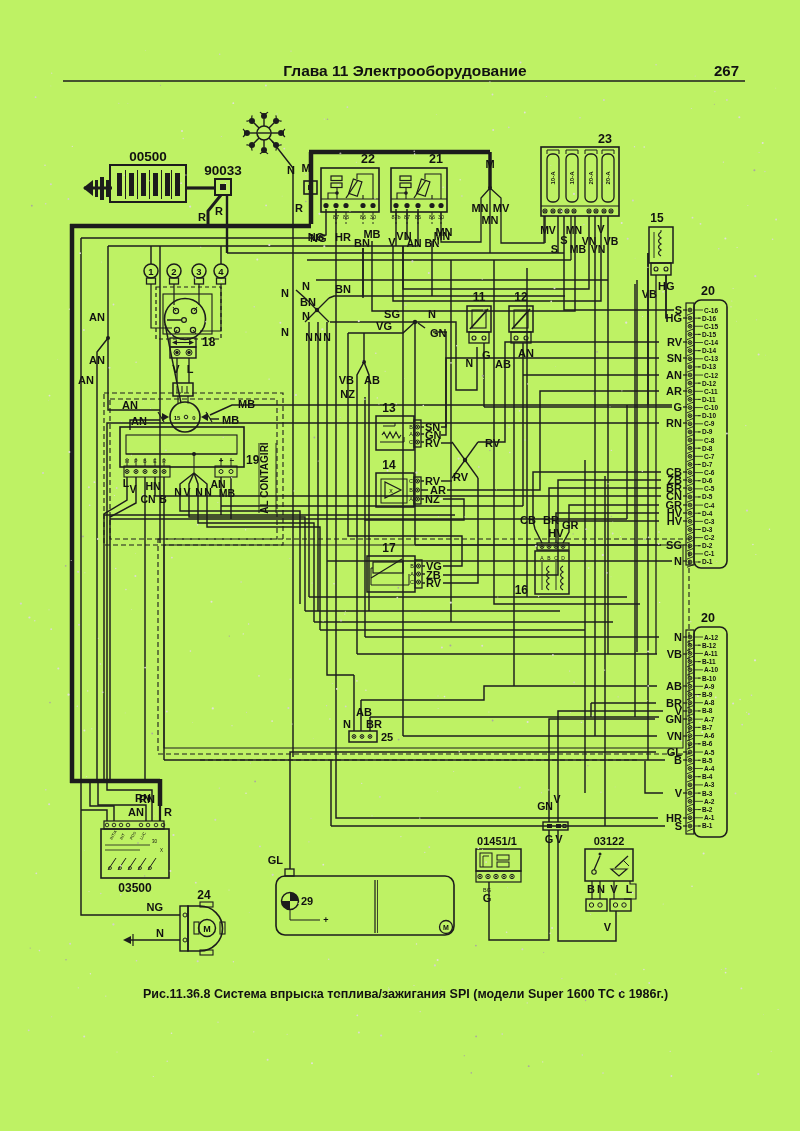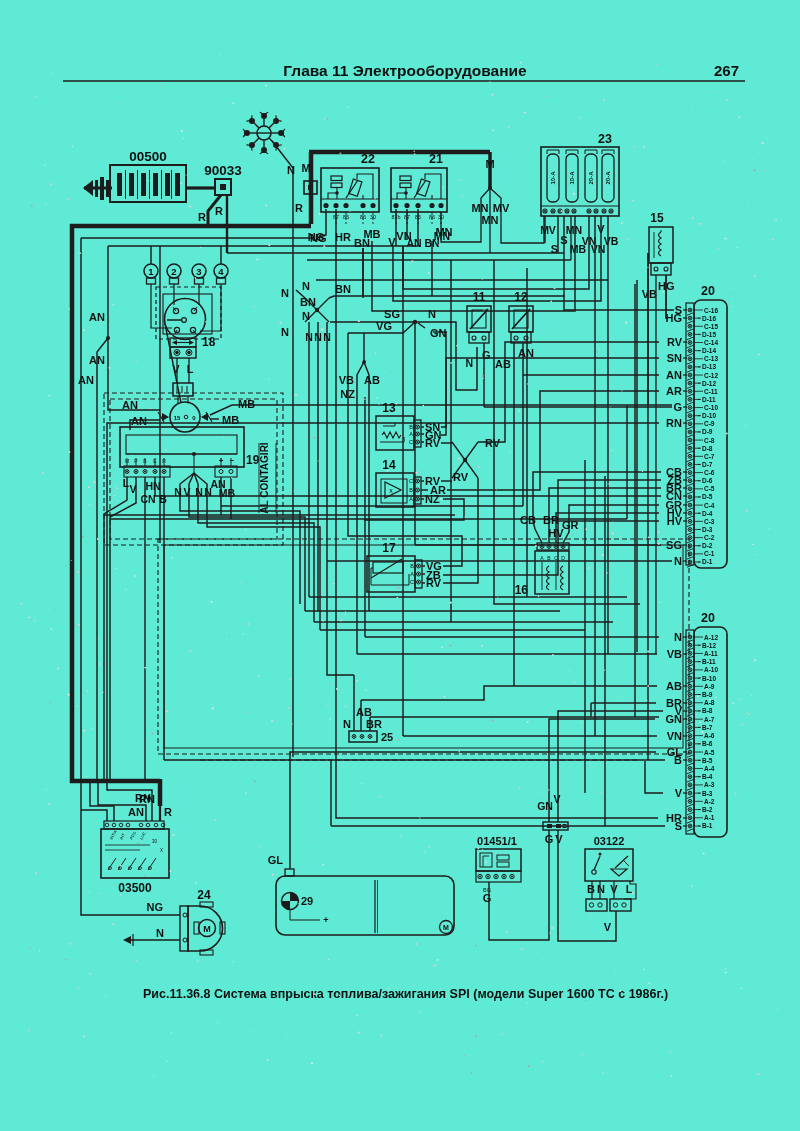--- a/index.html
+++ b/index.html
@@ -1,14 +1,14 @@
 <!DOCTYPE html>
 <html><head><meta charset="utf-8"><style>
 html,body{margin:0;padding:0;background:#f2f1ec;}
-#page{position:relative;width:800px;height:1131px;background:#5eead4;}
+#page{position:relative;width:800px;height:1131px;background:#bef264;}
 </style></head>
 <body>
 <div id="page"><svg width="800" height="1131" viewBox="0 0 800 1131" xmlns="http://www.w3.org/2000/svg" font-family="Liberation Sans, sans-serif">
       <text x="405" y="76" font-size="15.5" font-weight="bold" fill="#111" text-anchor="middle">Глава 11  Электрооборудование</text>
       <text x="739" y="76" font-size="15" font-weight="bold" fill="#111" text-anchor="end">267</text>
       <line x1="63" y1="81" x2="745" y2="81" stroke="#1c1c1c" stroke-width="1.6"></line>
       <text x="143" y="998" font-size="12.5" font-weight="bold" fill="#111" text-anchor="start">Рис.11.36.8  Система впрыска топлива/зажигания SPI (модели Super 1600 ТС с 1986г.)</text>
       <polygon points="83,188 93,180 93,196" fill="#1c1c1c"></polygon>
       <rect x="95" y="180" width="3" height="17" fill="#1c1c1c" stroke="#1c1c1c" stroke-width="0"></rect>
       <rect x="100" y="177" width="4" height="23" fill="#1c1c1c" stroke="#1c1c1c" stroke-width="0"></rect>

